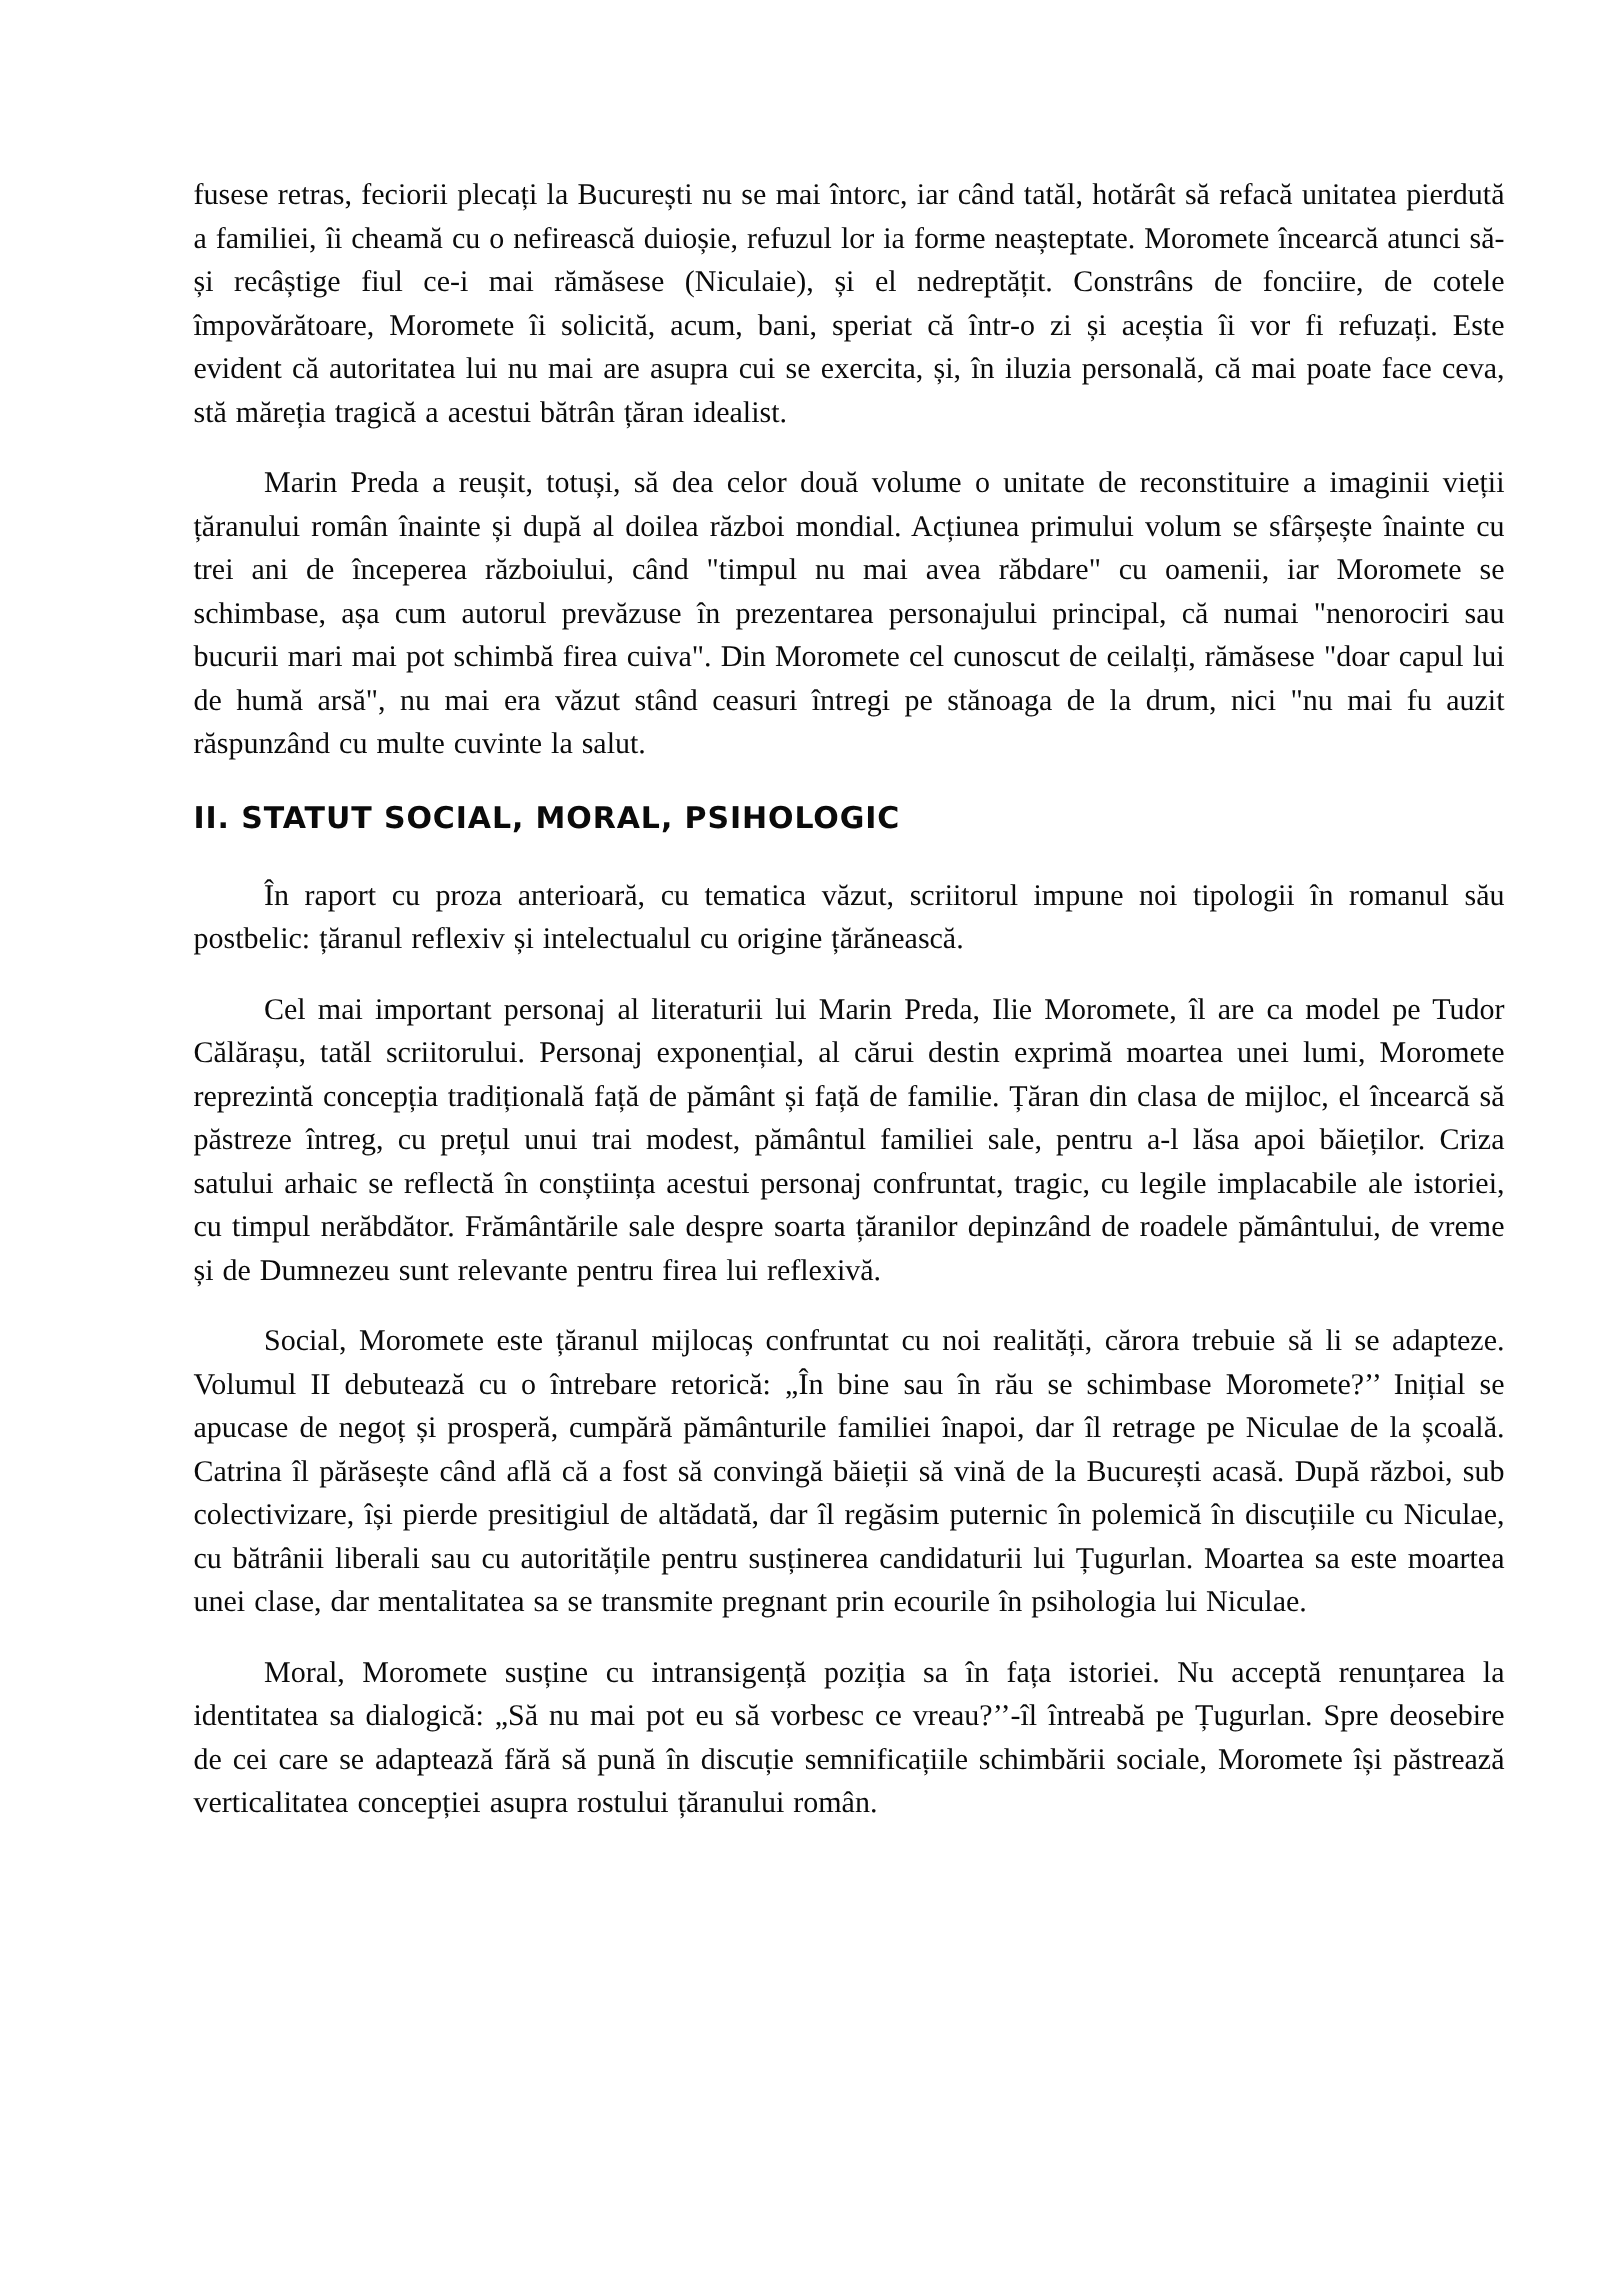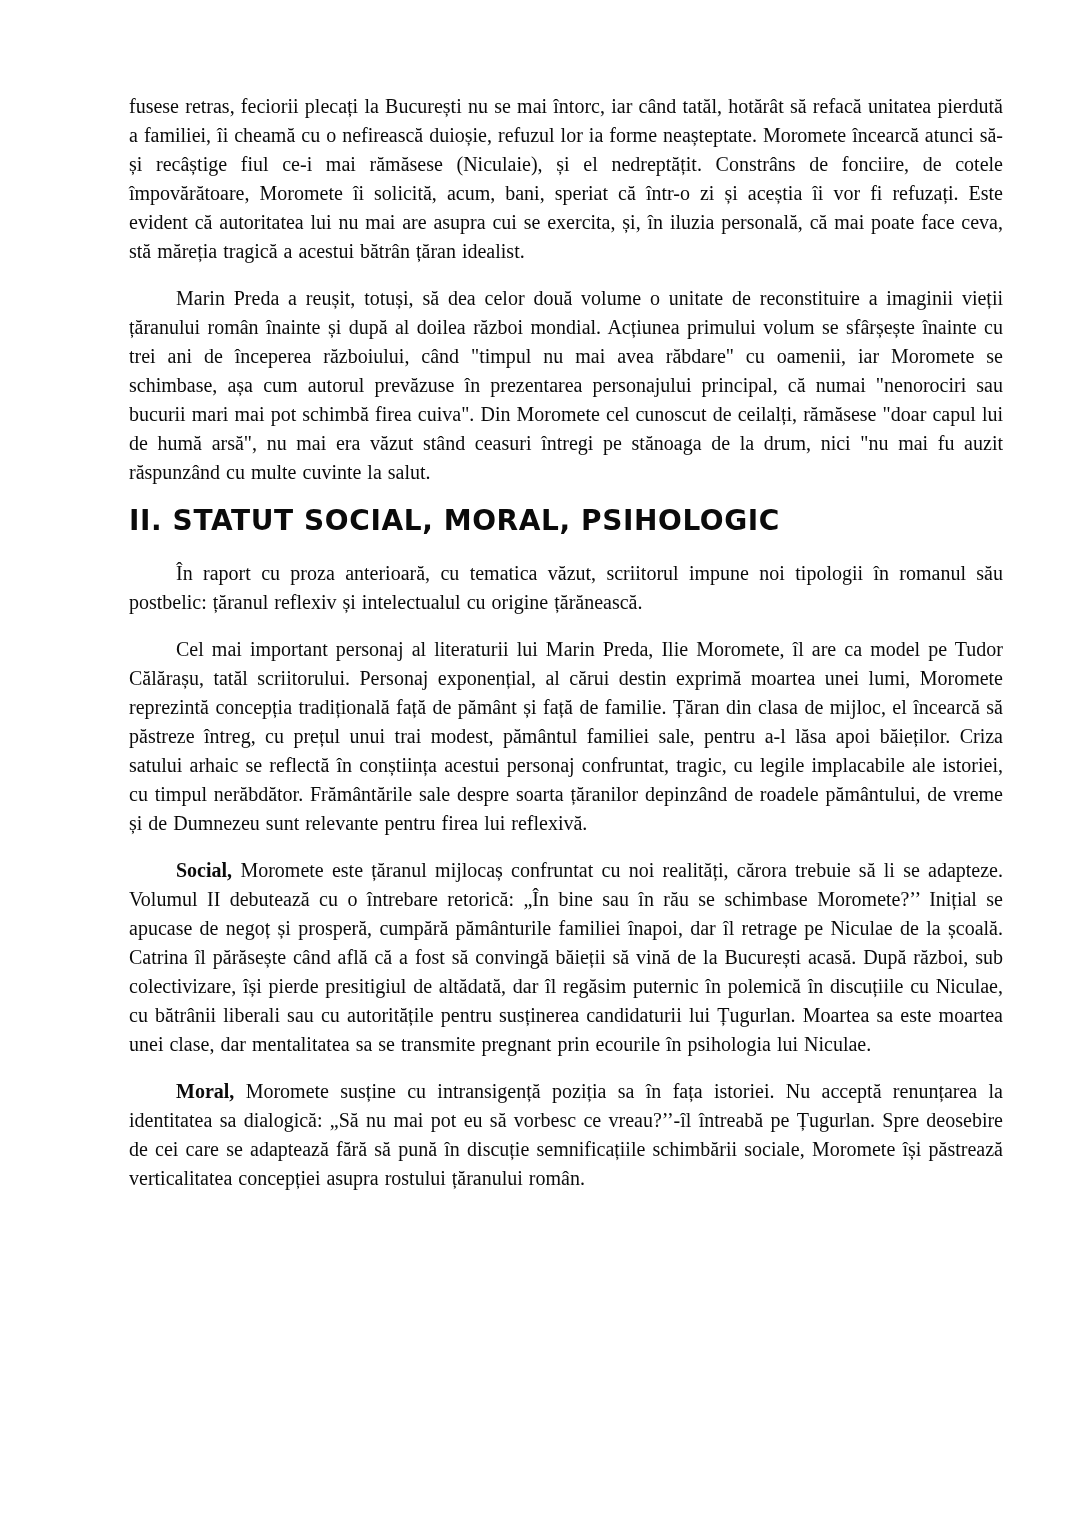--- a/index.html
+++ b/index.html
@@ -10,42 +10,42 @@
   body {
     width: 1080px;
     height: 1525px;
     overflow: hidden;
   }
   .page {
     box-sizing: border-box;
     width: 1080px;
     height: 1525px;
     background: #ffffff;
-    padding: 92px 77px 0 129px;
+    padding: 116px 77px 0 129px;
   }
   .para {
     font-family: "Liberation Serif", serif;
     font-size: 20px;
     line-height: 29px;
     text-align: justify;
     color: #0b0b0b;
     margin: 0 0 18px 0;
     text-indent: 47px;
     word-spacing: 1px;
   }
   .para.continuation {
     text-indent: 0;
   }
   .lead {
-    font-weight: bold;
+    font-weight: normal;
   }
   .heading {
     font-family: "DejaVu Sans", sans-serif;
     font-weight: 700;
-    font-size: 28px;
+    font-size: 20px;
     line-height: 32px;
     letter-spacing: 0.6px;
     color: #0b0b0b;
     margin: 2px 0 22px 0;
   }
 </style>
 </head>
 <body>
 
 <div class="page">

